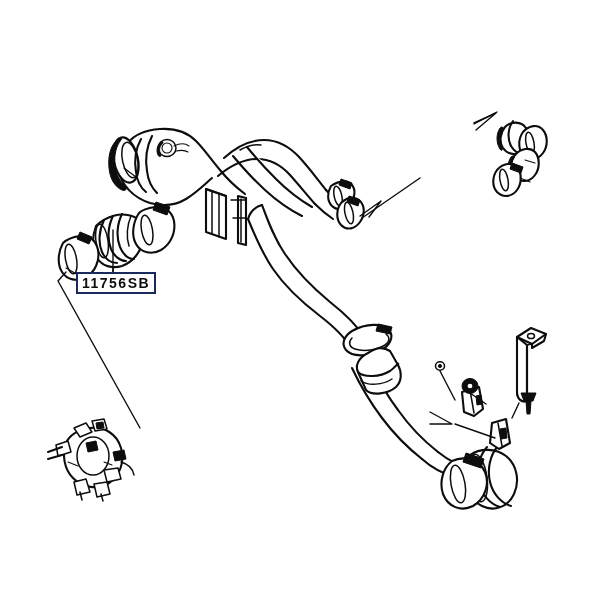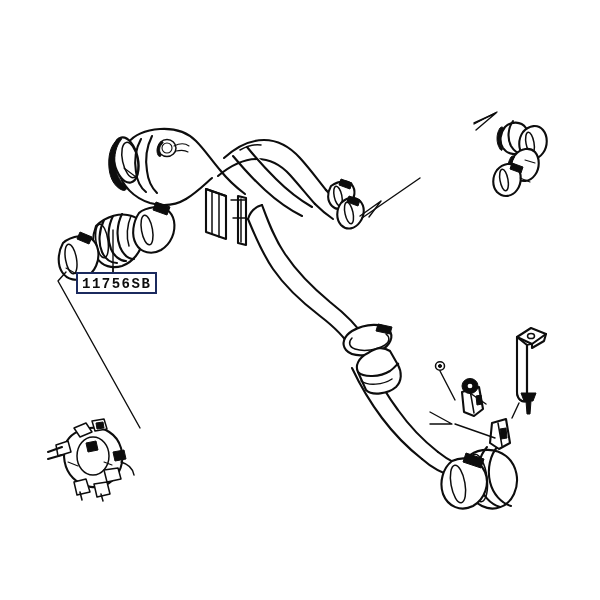--- a/index.html
+++ b/index.html
@@ -80,21 +80,21 @@
   .callout-box {
     position: absolute;
     box-sizing: border-box;
     border: 2px solid #1b2a5e;
     background: #ffffff;
     padding: 1px 4px 1px 4px;
     line-height: 1;
     white-space: nowrap;
   }
   .callout-text {
-    font-family: Liberation Mono, monospace;
+    font-family: Liberation Sans, sans-serif;
     font-size: 14px;
     font-weight: bold;
     letter-spacing: 1.5px;
     color: #0d0d0d;
     display: inline-block;
   }
 </style>
 </head>
 <body>
 

